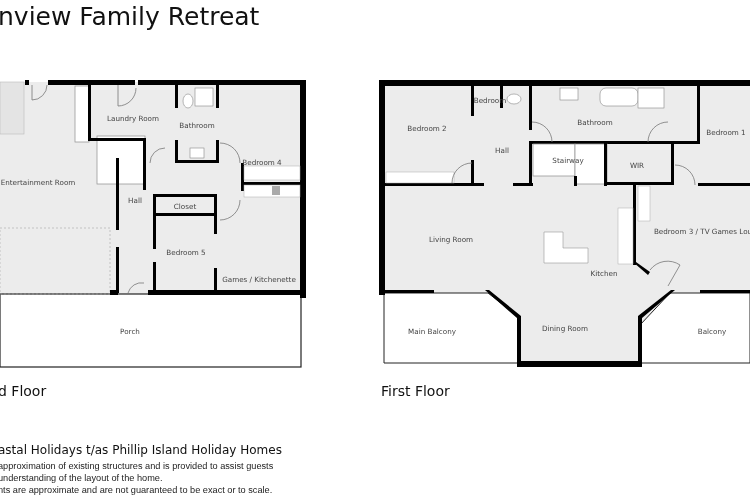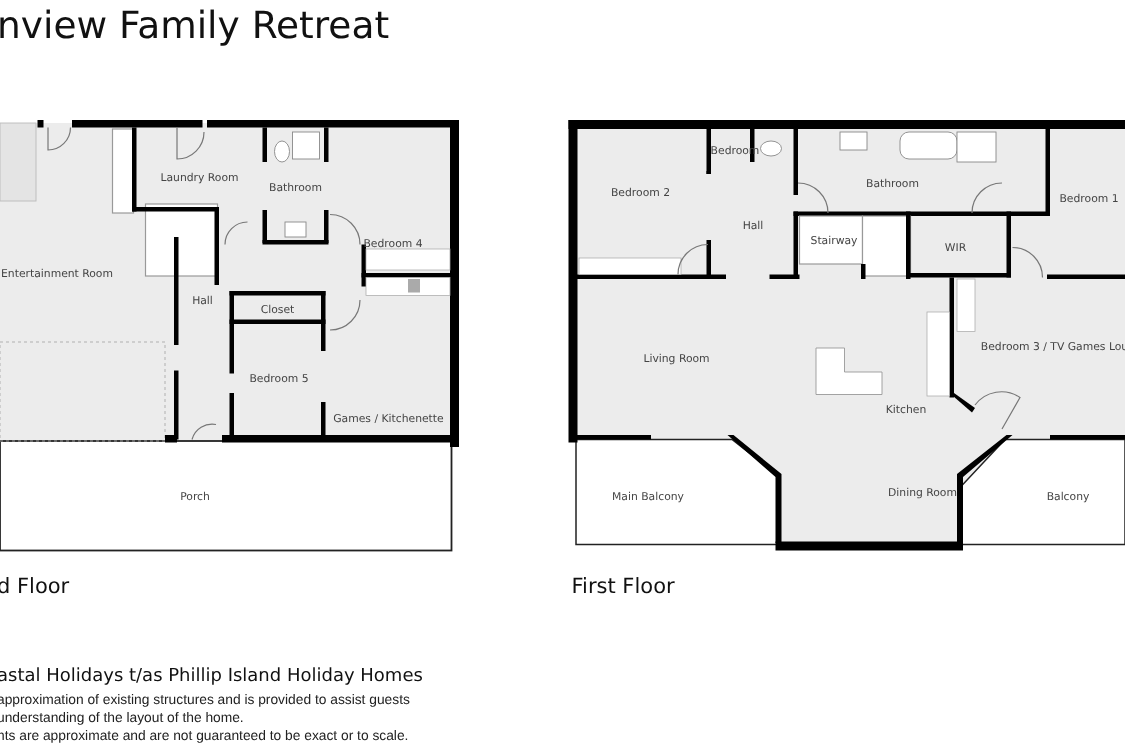--- a/index.html
+++ b/index.html
@@ -143,28 +143,28 @@
 <div class="rlabel" style="left:135px;top:200px;">Hall</div>
 <div class="rlabel" style="left:185px;top:206px;">Closet</div>
 <div class="rlabel" style="left:186px;top:252px;">Bedroom 5</div>
 <div class="rlabel" style="left:259px;top:279px;">Games / Kitchenette</div>
 <div class="rlabel" style="left:130px;top:331px;">Porch</div>
 
 <div class="rlabel" style="left:427px;top:128px;">Bedroom 2</div>
 <div class="rlabel" style="left:490px;top:100px;">Bedroom</div>
 <div class="rlabel" style="left:502px;top:150px;">Hall</div>
 <div class="rlabel" style="left:595px;top:122px;">Bathroom</div>
-<div class="rlabel" style="left:556px;top:160px;">Stairway</div>
+<div class="rlabel" style="left:568px;top:160px;">Stairway</div>
 <div class="rlabel" style="left:637px;top:165px;">WIR</div>
 <div class="rlabel" style="left:726px;top:132px;">Bedroom 1</div>
 <div class="rlabel" style="left:451px;top:239px;">Living Room</div>
 <div class="rlabel" style="left:604px;top:231px;margin-top:42px;">Kitchen</div>
 <div class="rlabel" style="left:703px;top:231px;">Bedroom 3 / TV Games Lou</div>
 <div class="rlabel" style="left:432px;top:331px;">Main Balcony</div>
-<div class="rlabel" style="left:615px;top:328px;">Dining Room</div>
+<div class="rlabel" style="left:565px;top:328px;">Dining Room</div>
 <div class="rlabel" style="left:712px;top:331px;">Balcony</div>
 
 <div class="floor-label" style="left:-2px;top:383px;">d Floor</div>
 <div class="floor-label" style="left:381px;top:383px;">First Floor</div>
 
 <div class="notes">
   <div class="company">astal Holidays t/as Phillip Island Holiday Homes</div>
   <div class="line">approximation of existing structures and is provided to assist guests</div>
   <div class="line">understanding of the layout of the home.</div>
   <div class="line">nts are approximate and are not guaranteed to be exact or to scale.</div>

